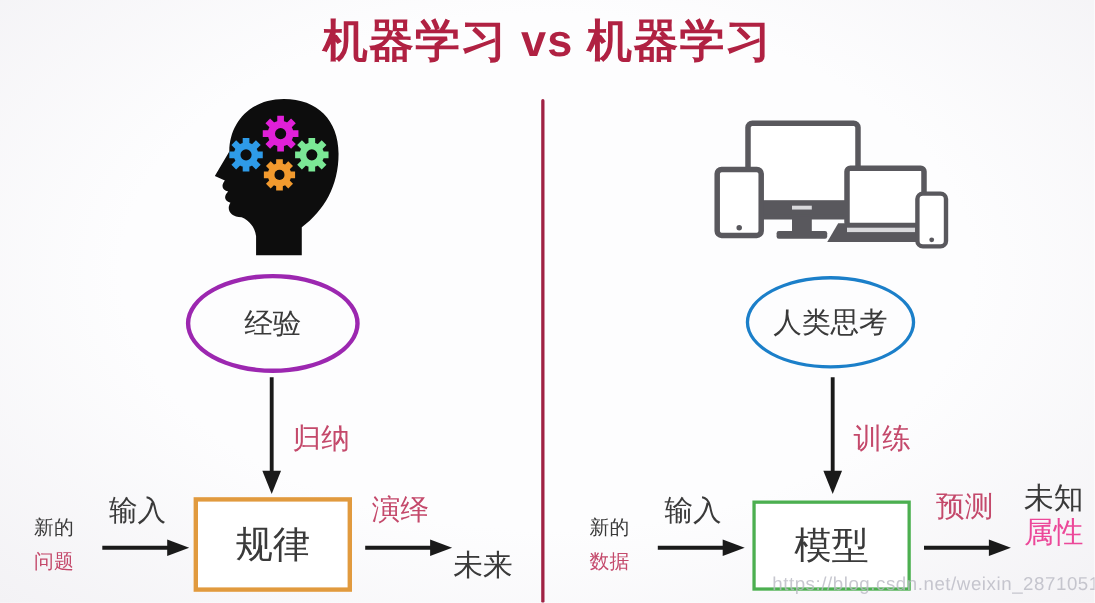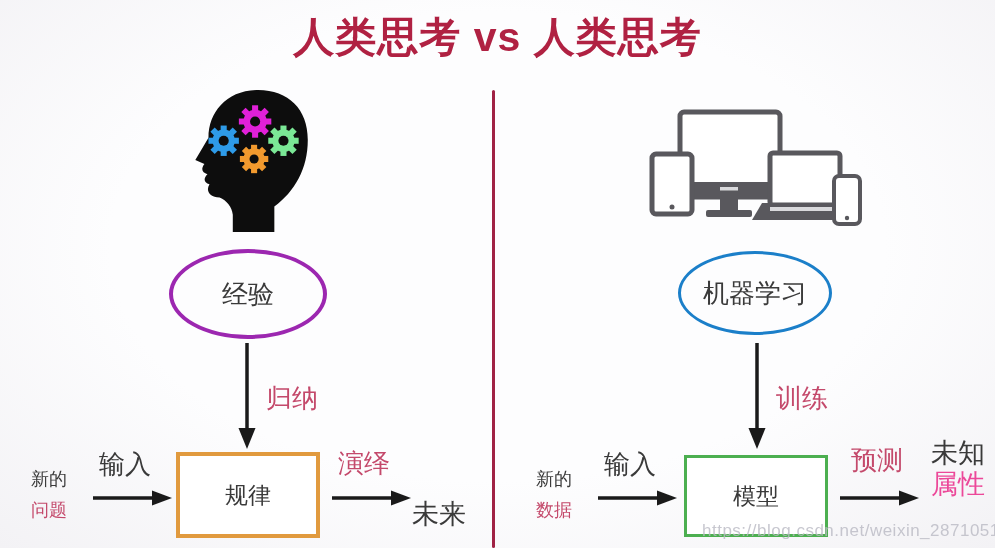--- a/index.html
+++ b/index.html
@@ -26,21 +26,21 @@
   .bubble{
     border-radius:50%;
     display:flex;align-items:center;justify-content:center;
     font-size:26px;color:#3A3A3A;background:transparent;
   }
   .bubble.purple{left:169px;top:249px;width:150px;height:82px;border:4px solid #9C27B0;}
   .bubble.blue{left:678px;top:251px;width:148px;height:78px;border:3.5px solid #1B7FC9;}
 
   .box{
     display:flex;align-items:center;justify-content:center;
-    font-size:23px;color:#3A3A3A;background:#fff;
+    font-size:34px;color:#3A3A3A;background:#fff;
   }
   .box.orange{left:176px;top:452px;width:136px;height:78px;border:4px solid #E19A3E;}
   .box.green{left:684px;top:455px;width:138px;height:76px;border:3.5px solid #4CAF50;}
 
   .lbl{font-size:26px;color:#3A3A3A;white-space:nowrap;font-family:Liberation Serif, serif;}
   .lbl.pink{color:#C4496B;}
   .twoline{text-align:center;line-height:31px;font-size:18px;}
   .twoline .l1{color:#3A3A3A;display:block;}
   .twoline .l2{color:#C4496B;display:block;}
   .twoline.dark .l2{color:#ec4899;}
@@ -49,21 +49,21 @@
     left:702px;top:521px;font-size:17px;letter-spacing:0.5px;
     color:rgba(185,185,195,0.8);white-space:nowrap;z-index:5;
   }
   svg{display:block;}
 </style>
 </head>
 <body>
 
 <div class="stage">
 
-  <div class="abs title">人类思考 vs 人类思考</div>
+  <div class="abs title">机器学习 vs 机器学习</div>
 
   <div class="abs divider"></div>
 
   <svg class="abs" style="left:172px;top:84px;" width="152" height="152" viewBox="0 0 150 150">
     <path fill="#0d0d0d" d="M 85,6
       C 54,6 36,28 36,53
       L 23,75 L 32,79
       C 28,84 30,88 35,89
       C 31,93 31,97 37,99
       C 33,105 37,112 47,112
@@ -136,21 +136,21 @@
       <rect x="186" y="68" width="26" height="48" rx="5" stroke-width="4"></rect>
       <circle cx="199" cy="110" r="2.2" fill="#59585D" stroke="none"></circle>
     </g>
   </svg>
 
   <div class="abs bubble purple">
     <span>经验</span>
   </div>
 
   <div class="abs bubble blue">
-    <span>机器学习</span>
+    <span>人类思考</span>
   </div>
 
   <svg class="abs" style="left:236px;top:341px;" width="22" height="110" viewBox="0 0 22 110">
     <line x1="11" y1="2" x2="11" y2="90" stroke="#1a1a1a" stroke-width="3.5"></line>
     <polygon points="2.5,87 11,108 19.5,87" fill="#1a1a1a"></polygon>
   </svg>
   <div class="abs lbl pink" style="left:266px;top:381px;">归纳</div>
 
   <svg class="abs" style="left:746px;top:341px;" width="22" height="110" viewBox="0 0 22 110">
     <line x1="11" y1="2" x2="11" y2="90" stroke="#1a1a1a" stroke-width="3.5"></line>

